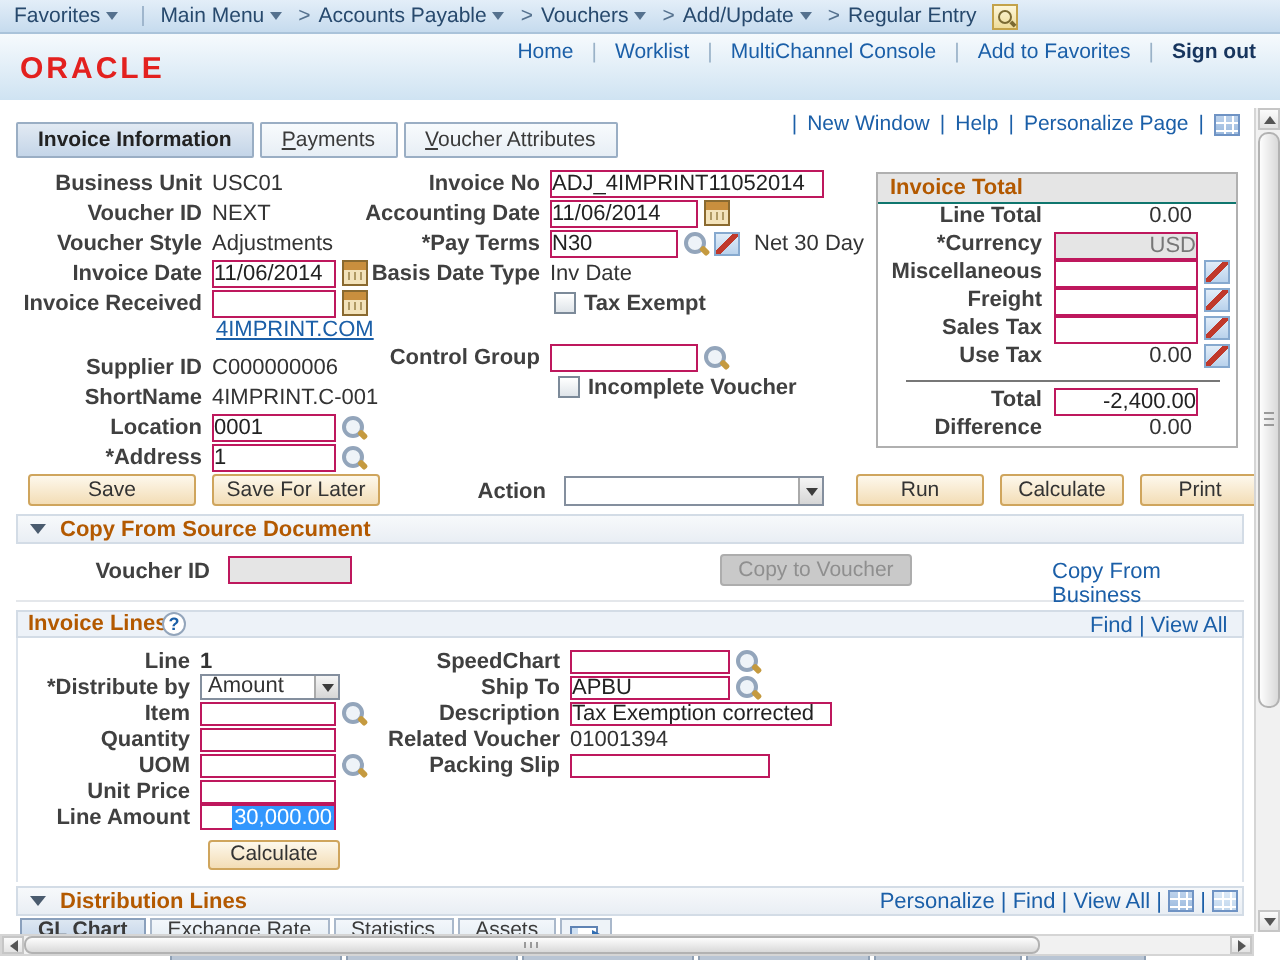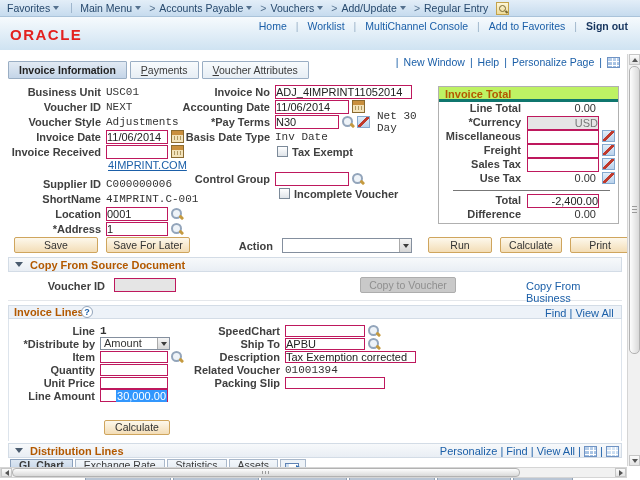--- a/index.html
+++ b/index.html
@@ -45,21 +45,21 @@
   .ptabs { position:absolute; top:61px; left:8px; display:flex; gap:3px; }
   .ptab { height:18px; line-height:16px; padding:0 10px; border:1px solid #9aaec4;
     background:linear-gradient(#f8fbfd,#e7eef5); color:#3a3a3a; font-size:10.5px; border-radius:1px; cursor:pointer; }
   .ptab.active { background:linear-gradient(#e2eaf3,#c4d5e8); font-weight:bold; color:#222; }
   .ul { text-decoration:underline; }
 
   
   .frow { display:flex; align-items:center; height:15px; }
   .frow2 { display:flex; align-items:center; height:13px; }
   .lbl { font-weight:bold; color:#404040; text-align:right; padding-right:5px; flex:none; }
-  .pval { color:#333;font-family:Liberation Mono, monospace; }
+  .pval { color:#333; }
   input.txt, .inbox { height:14px; border:1px solid #be185d; background:#fff; font:11px "Liberation Sans","DejaVu Sans",sans-serif;
     padding:0 0; color:#222; }
   .inbox { display:flex; align-items:center; }
   input.dis { background:#e5e5e5; color:#777; }
   .mag { display:inline-block; width:12px; height:12px; position:relative; margin-left:3px; flex:none; cursor:pointer; }
   .mag::before { content:""; position:absolute; left:0; top:0; width:7px; height:7px;
     border:2px solid #93a5bb; border-radius:50%; background:#eef3f8; }
   .mag::after { content:""; position:absolute; left:8px; top:8px; width:5px; height:2.5px;
     background:#c59a3f; transform:rotate(45deg); border-radius:1px; }
   .cal { display:inline-block; width:13px; height:13px; margin-left:3px; flex:none; cursor:pointer;
@@ -84,22 +84,22 @@
   .sec-hdr { height:15px; background:linear-gradient(#f7f9fb,#e9eef4); border:1px solid #d3dce6;
     display:flex; align-items:center; color:#b35900; font-weight:bold; padding-left:6px; gap:7px; }
   .tri { width:0; height:0; border-left:4px solid transparent; border-right:4px solid transparent;
     border-top:5px solid #4a5b6e; cursor:pointer; }
   .orange-title { color:#b35900; font-weight:bold; }
   .hdrlinks-r { position:absolute; right:2px; top:1px; color:#1b5fa8; white-space:nowrap; }
 
   
   #inv-total { position:absolute; left:438px; top:86px; width:181px; height:138px;
     border:1px solid #b0b0b0; background:#fff; }
-  .it-hdr { height:15px; line-height:15px; background:#bef264; color:#b35900; font-weight:bold;
-    padding-left:6px; border-bottom:3px solid #0f766e; }
+  .it-hdr { height:15px; line-height:15px; background:#e5e5e5; color:#b35900; font-weight:bold;
+    padding-left:6px; border-bottom:1px solid #0f766e; }
   .itrow { display:flex; align-items:flex-start; height:14px; padding-right:3px; }
   .itl { flex:1; text-align:right; font-weight:bold; color:#404040; padding-right:6px; }
   .itv { width:72px; text-align:right; padding-right:3px; }
   .itsp { width:13px; margin-left:3px; flex:none; }
   input.ittxt { width:72px; text-align:right; }
   #inv-total hr { border:none; border-top:1px solid #777; margin:4px 8px 3px 14px; }
 
   
   #vscroll { position:absolute; right:0; top:54px; width:13px; height:412px; background:#f1f1f1;
     border-left:1px solid #d5d5d5; }
@@ -386,20 +386,25 @@
     <div class="frow2">
         <span class="lbl" style="width:92px">Item</span>
         <input class="txt" style="width: 68px; height: 12px;">
         <span class="mag"></span>
       </div>
     <div class="frow2">
         <span class="lbl" style="width:92px">Quantity</span>
         <input class="txt" style="width: 68px; height: 12px;">
       </div>
     <div class="frow2">
+        <span class="lbl" style="width:92px">UOM</span>
+        <input class="txt" style="width: 68px; height: 12px;">
+        <span class="mag"></span>
+      </div>
+    <div class="frow2">
         <span class="lbl" style="width:92px">Unit Price</span>
         <input class="txt" style="width: 68px; height: 12px;">
       </div>
     <div class="frow2">
         <span class="lbl" style="width:92px">Line Amount</span>
       <div class="inbox" style="width:68px; height:13px; justify-content:flex-end;align-items:center;">
           <span class="selhl">30,000.00</span>
         </div>
     </div>
   </div>

